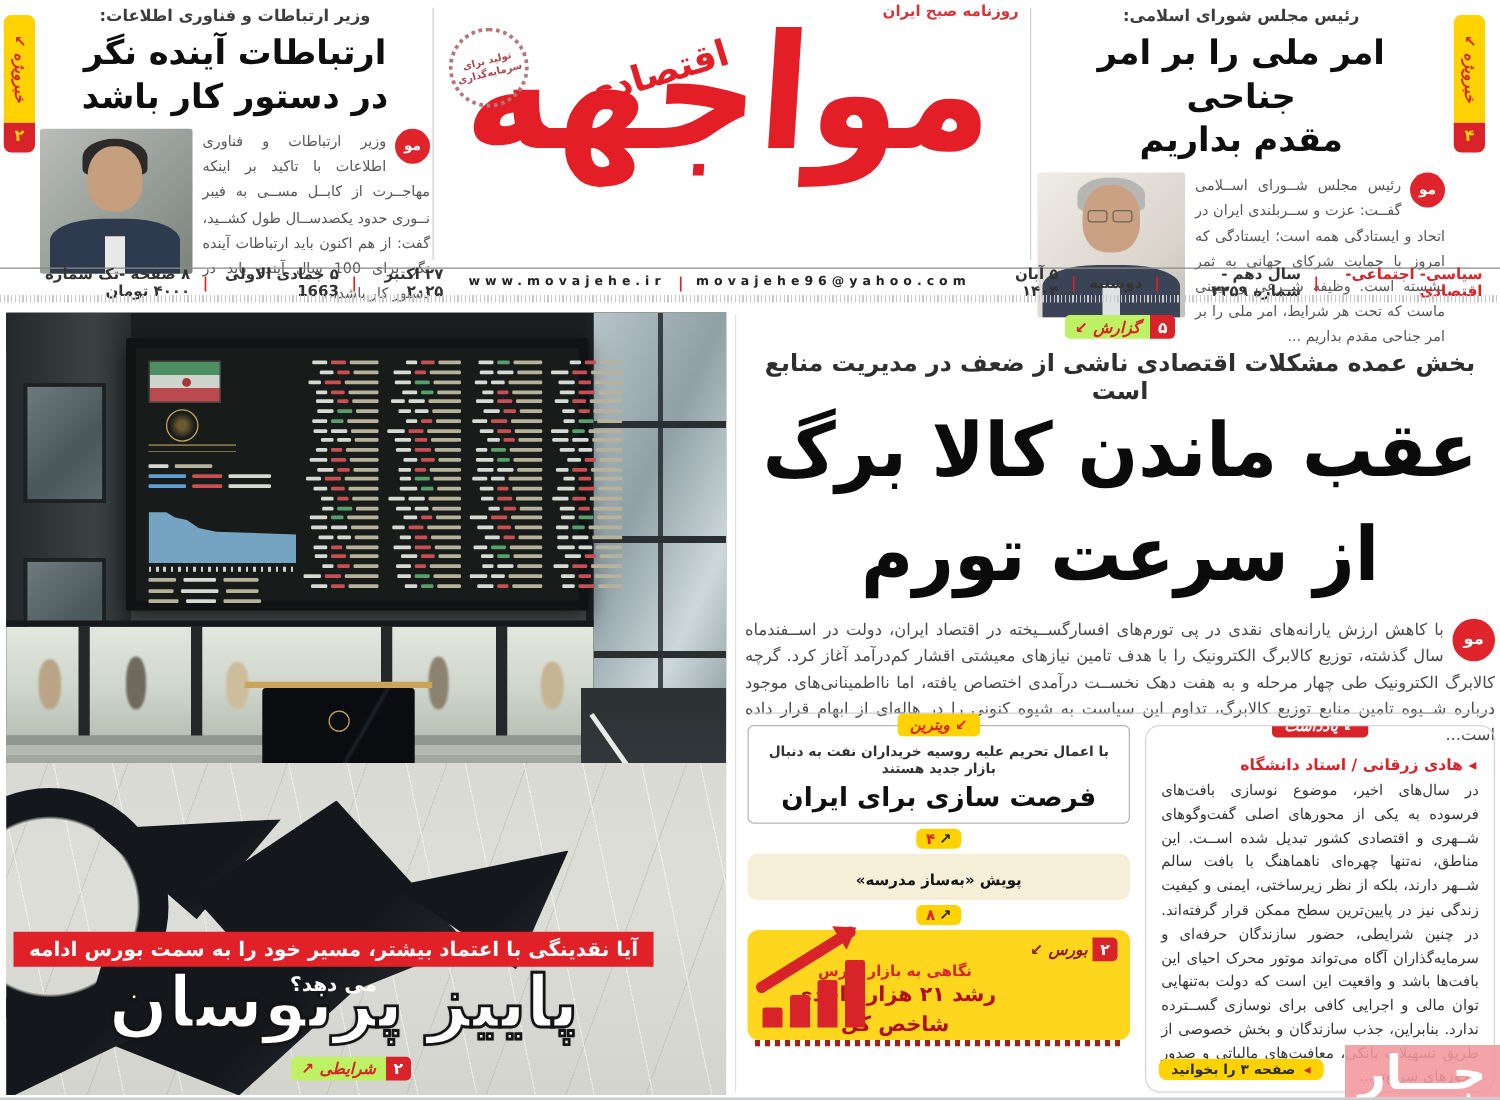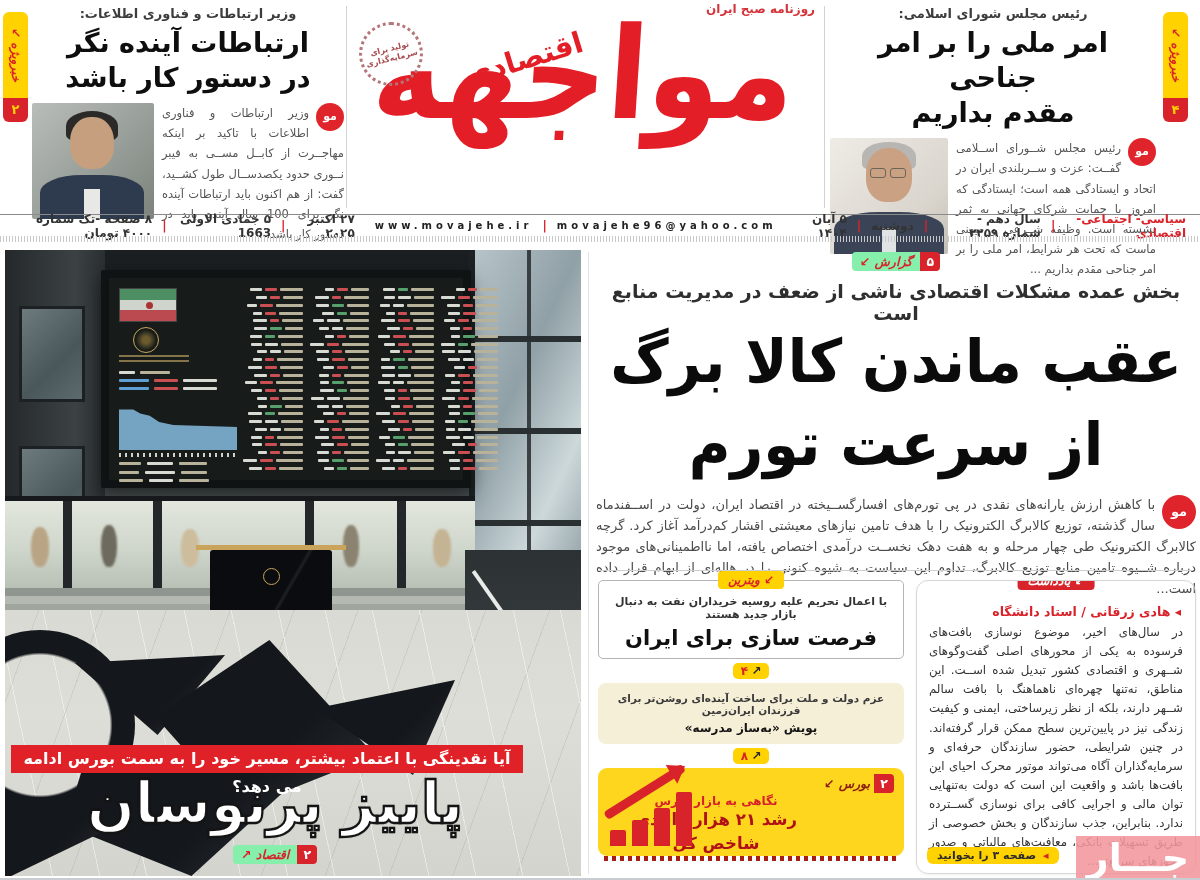--- a/index.html
+++ b/index.html
@@ -48,21 +48,21 @@
              display:flex; align-items:center; font-size:12px; color:#333; font-weight:bold; padding:0 14px; gap:10px; }
   .infobar .sep { color:#d8232a; font-weight:bold; }
   .infobar .red { color:#d8232a; }
   .infobar .lat { direction:ltr; letter-spacing:4px; font-size:10px; color:#222; }
   .infobar .grow { flex:1; }
   .barcode { position:absolute; left:0; top:236px; width:1200px; height:6px;
              background:repeating-linear-gradient(90deg,#c9c9c9 0 1px,transparent 1px 3px); }
 
   
   .sec-tag { display:flex; direction:ltr; height:19px; font-size:12.5px; font-weight:bold; width:max-content; }
-  .sec-tag .y { background:#86efac; color:#d8232a; padding:0 8px; line-height:19px; border-radius:4px 0 0 4px; }
+  .sec-tag .y { background:#bef264; color:#d8232a; padding:0 8px; line-height:19px; border-radius:4px 0 0 4px; }
   .sec-tag .n { background:#d8232a; color:#fff; width:20px; text-align:center; line-height:19px; border-radius:0 4px 4px 0; }
   .pill-tag { background:#ffd200; color:#d8232a; font-size:12px; font-weight:bold; padding:1px 10px; border-radius:4px;
               width:max-content; height:18px; line-height:16px; }
   .pill-tag.red { background:#d8232a; color:#fff; }
   .page-tab { direction:ltr; background:#ffd200; border-radius:5px; padding:1px 8px; font-size:12px; font-weight:bold;
               color:#d8232a; width:max-content; }
   .page-tab b { color:#2b2b2b; margin-left:3px; }
 
   
   .lead { position:absolute; left:596px; top:252px; width:600px; }
@@ -843,21 +843,21 @@
       <div class="poly" style="left:70px;top:45px;width:150px;height:80px;clip-path:polygon(0 10%,100% 0,55% 100%);"></div>
       <div class="poly" style="left:150px;top:30px;width:220px;height:170px;clip-path:polygon(0 45%,52% 0,100% 68%,38% 100%);"></div>
       <div class="poly" style="left:310px;top:70px;width:140px;height:95px;clip-path:polygon(0 30%,100% 0,70% 100%);"></div>
       <div class="poly" style="left:60px;top:140px;width:230px;height:126px;clip-path:polygon(10% 0,100% 25%,55% 100%,0 60%);"></div>
       <div class="poly" style="left:-30px;top:180px;width:140px;height:90px;clip-path:polygon(0 0,100% 40%,20% 100%);"></div>
     </div>
 
     <div class="ph-caption">آیا نقدینگی با اعتماد بیشتر، مسیر خود را به سمت بورس ادامه می دهد؟</div>
     <div class="ph-title">پاییز پرنوسان</div>
     <div class="ph-tag sec-tag">
-      <span class="y"><b>↗</b> <i>اقتصاد</i></span>
+      <span class="y"><b>↗</b> <i>شرایطی</i></span>
       <span class="n">۲</span>
     </div>
   </div>
   <div class="vline" style="left:588px;top:252px;height:622px;background:#e2e2e2;"></div>
 
   <div class="lead">
     <div class="sec-tag">
       <span class="y"><b>↙</b> <i>گزارش</i></span>
       <span class="n">۵</span>
     </div>
@@ -876,21 +876,20 @@
   <div class="midcol">
     <div class="vitrine">
       <span class="pill-tag"><b>↙</b> <i>ویترین</i></span>
       <div class="v-kicker">با اعمال تحریم علیه روسیه خریداران نفت به دنبال بازار جدید هستند</div>
       <div class="v-title">فرصت سازی برای ایران</div>
     </div>
     <div class="page-tab center-tab">
       <span style="color:#d8232a;">۴</span><b>↗</b>
     </div>
     <div class="beige">
-      <div class="b-kicker">عزم دولت و ملت برای ساخت آینده‌ای روشن‌تر برای فرزندان ایران‌زمین</div>
       <div class="b-title">
         <span>پویش «به‌ساز مدرسه»</span><br>
       </div>
     </div>
     <div class="page-tab center-tab">
       <span style="color:#d8232a;">۸</span><b>↗</b>
     </div>
     <div class="bourse">
       <div class="tagrow">
         <div class="sec-tag">

